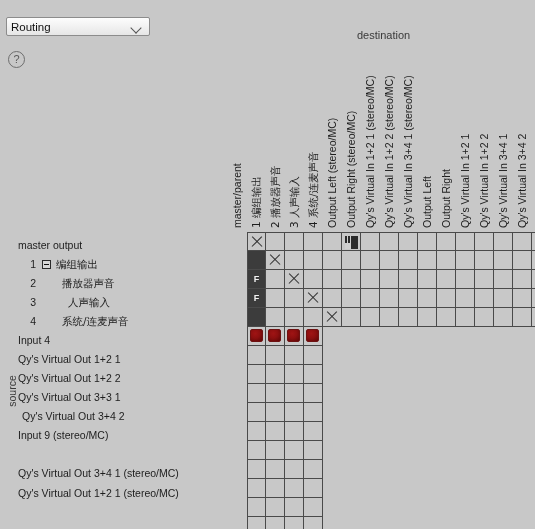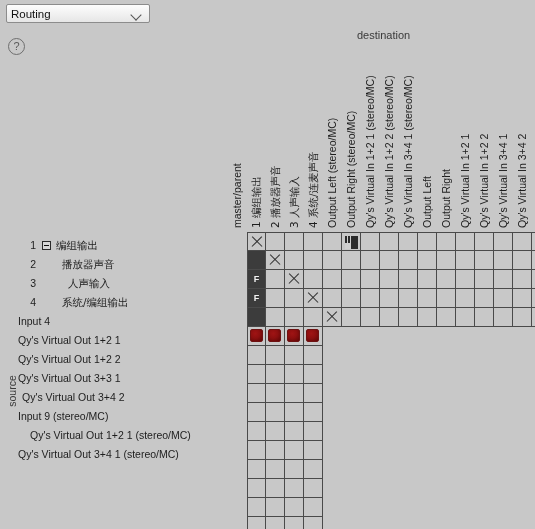--- a/index.html
+++ b/index.html
@@ -4,21 +4,21 @@
 <style>
   html,body{margin:0;padding:0;}
   body{
     width:535px;height:529px;
     background:#c8c8c8;
     font-family:"Liberation Sans","DejaVu Sans",sans-serif;
     font-size:11px;color:#1a1a1a;
     overflow:hidden;position:relative;
   }
   
-  #topbar{position:absolute;left:0;top:0;width:535px;height:26px;}
+  #topbar{position:absolute;left:0;top:13px;width:535px;height:26px;}
   #mode-select{
     position:absolute;left:6px;top:4px;width:144px;height:19px;
     background:linear-gradient(#fdfdfd,#e6e6e6);
     border:1px solid #8c8c8c;border-radius:2px;
     font-family:"Liberation Sans",sans-serif;font-size:11.5px;color:#111;
     display:flex;align-items:center;box-sizing:border-box;padding:0 4px;
   }
   #mode-select .lbl{flex:1;}
   #mode-select .chev{
     width:11px;height:11px;position:relative;margin-right:3px;
@@ -137,56 +137,59 @@
     <div class="colhead" style="left: 190px;"><span class="t">Output Left</span></div>
     <div class="colhead" style="left: 209px;"><span class="t">Output Right</span></div>
     <div class="colhead" style="left: 228px;"><span class="t">Qy's Virtual In 1+2 1</span></div>
     <div class="colhead" style="left: 247px;"><span class="t">Qy's Virtual In 1+2 2</span></div>
     <div class="colhead" style="left: 266px;"><span class="t">Qy's Virtual In 3+4 1</span></div>
     <div class="colhead" style="left: 285px;"><span class="t">Qy's Virtual In 3+4 2</span></div>
   </div>
 
 <div id="rowlabels">
     <div class="rowlabel">
+      <span class="txt" style="left: 18px;">master output</span>
+    </div>
+    <div class="rowlabel">
       <span class="num">1</span>
       <span class="plusbox"></span>
       <span class="txt" style="left: 56px; font-family: &quot;DejaVu Sans&quot;, sans-serif;">编组输出</span>
     </div>
     <div class="rowlabel">
       <span class="num">2</span>
       <span class="txt" style="left: 62px; font-family: &quot;DejaVu Sans&quot;, sans-serif;">播放器声音</span>
     </div>
     <div class="rowlabel">
       <span class="num">3</span>
       <span class="txt" style="left: 68px; font-family: &quot;DejaVu Sans&quot;, sans-serif;">人声输入</span>
     </div>
     <div class="rowlabel">
       <span class="num">4</span>
-      <span class="txt" style="left: 62px; font-family: &quot;DejaVu Sans&quot;, sans-serif;">系统/编组输出</span>
+      <span class="txt" style="left: 62px; font-family: &quot;DejaVu Sans&quot;, sans-serif;">系统/连麦声音</span>
     </div>
     <div class="rowlabel">
       <span class="txt" style="left: 18px;">Input 4</span>
     </div>
     <div class="rowlabel">
       <span class="txt" style="left: 18px;">Qy's Virtual Out 1+2 1</span>
     </div>
     <div class="rowlabel">
       <span class="txt" style="left: 18px;">Qy's Virtual Out 1+2 2</span>
     </div>
     <div class="rowlabel">
       <span class="txt" style="left: 18px;">Qy's Virtual Out 3+3 1</span>
     </div>
     <div class="rowlabel">
       <span class="txt" style="left: 22px;">Qy's Virtual Out 3+4 2</span>
     </div>
     <div class="rowlabel">
       <span class="txt" style="left: 18px;">Input 9 (stereo/MC)</span>
     </div>
     <div class="rowlabel">
-      <span class="txt" style="left: 30px;">Qy's Virtual Out 1+2 1 (stereo/MC)</span>
+      <span class="txt" style="left: 18px; margin-top: 39px;">Qy's Virtual Out 1+2 1 (stereo/MC)</span>
     </div>
     <div class="rowlabel">
       <span class="txt" style="left: 18px;">Qy's Virtual Out 3+4 1 (stereo/MC)</span>
     </div>
   </div>
 
 <div id="matrix">
     <div class="mrow">
       <div class="cell xmark"></div>
       <div class="cell"></div>

